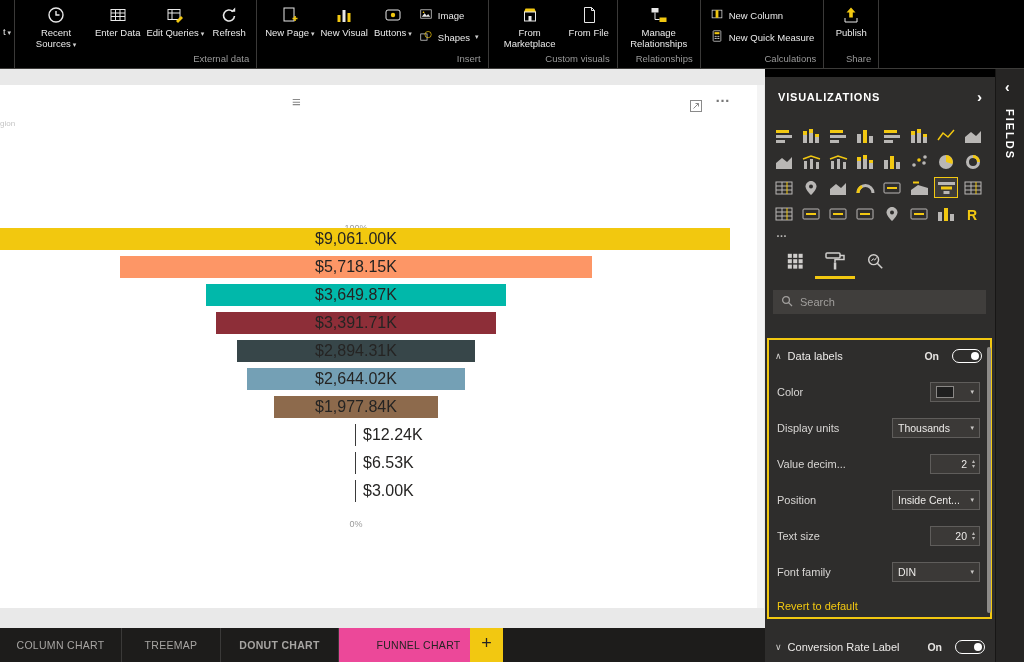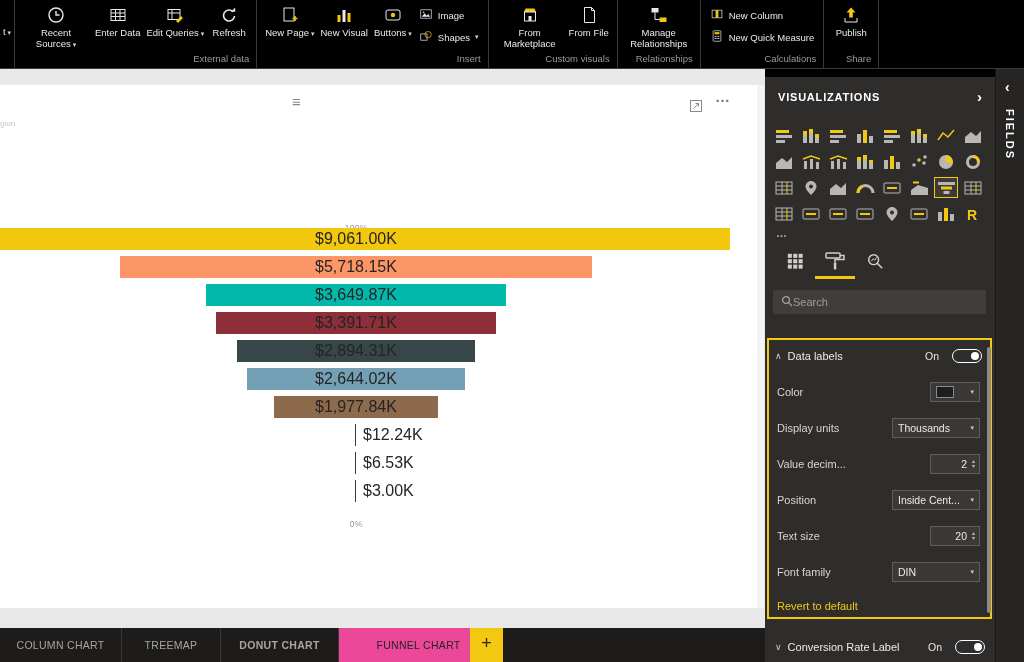--- a/index.html
+++ b/index.html
@@ -50,27 +50,27 @@
   .vp-title { position:absolute; left:13px; top:14px; font-size:11px; font-weight:bold; letter-spacing:0.8px; color:#fff; }
   .vp-collapse { position:absolute; right:13px; top:11px; color:#fff; font-size:15px; font-weight:bold; }
   .gallery { position:absolute; left:7px; top:48px; display:grid; grid-template-columns:repeat(8,27px); row-gap:5px; }
   .gicon { width:24px; height:21px; display:flex; align-items:center; justify-content:center; border:1px solid transparent; }
   .gicon.sel { border-color:#f2c811; background:#3d3b39; }
   .gmore { position:absolute; left:11px; top:150px; color:#b9b7b5; font-size:11px; letter-spacing:1px; font-weight:bold; }
   .vp-tabs { position:absolute; left:10px; top:172px; display:flex; }
   .vp-tab { width:40px; height:30px; display:flex; align-items:center; justify-content:center; border-bottom:3px solid transparent; }
   .vp-tab.active { border-bottom-color:#f2c811; }
   .vp-search { position:absolute; left:8px; top:213px; width:213px; height:24px; background:#403e3c;
-               display:flex; align-items:center; padding:0 8px; font-size:11px; color:#a19f9d; }
+               display:flex; align-items:center; gap:7px; padding:0 8px; font-size:11px; color:#a19f9d; }
   .fmt-box { position:absolute; left:2px; top:261px; width:225px; height:281px; border:2px solid #f2c811; }
   .fmt-head { position:absolute; left:6px; right:8px; top:6px; height:20px; display:flex; align-items:center; gap:6px;
               font-size:11px; color:#eceae8; }
   .chev { font-size:9px; color:#d0cecc; }
   .spacer { flex:1; }
-  .onlbl { font-size:10.5px; color:#e8e6e4; margin-right:7px; }
+  .onlbl { font-size:10.5px; color:#e8e6e4; margin-right:7px;font-weight:bold; }
   .tog { width:30px; height:14px; border:1px solid #fff; border-radius:8px; position:relative; flex:none; }
   .tog::after { content:""; position:absolute; right:2px; top:2px; width:8px; height:8px; border-radius:50%; background:#fff; }
   .fmt-row { position:absolute; left:8px; right:10px; height:20px; display:flex; align-items:center;
              justify-content:space-between; font-size:11px; color:#d8d6d4; }
   .dd { width:88px; height:20px; background:#3b3937; border:1px solid #5f5d5b; display:flex; align-items:center;
         padding:0 5px; font-size:10.5px; color:#eceae8; flex:none; }
   .dd .ddcaret { margin-left:auto; font-size:7px; color:#c8c6c4; }
   .dd.small { width:50px; }
   .spin { width:50px; height:20px; background:#3b3937; border:1px solid #5f5d5b; display:flex; align-items:center;
           justify-content:flex-end; gap:5px; padding:0 4px; font-size:10.5px; color:#eceae8; flex:none; }

